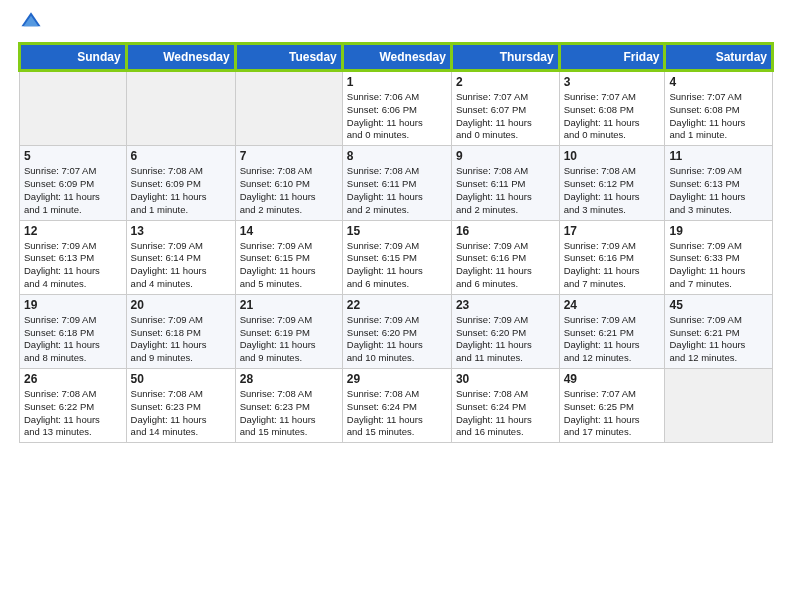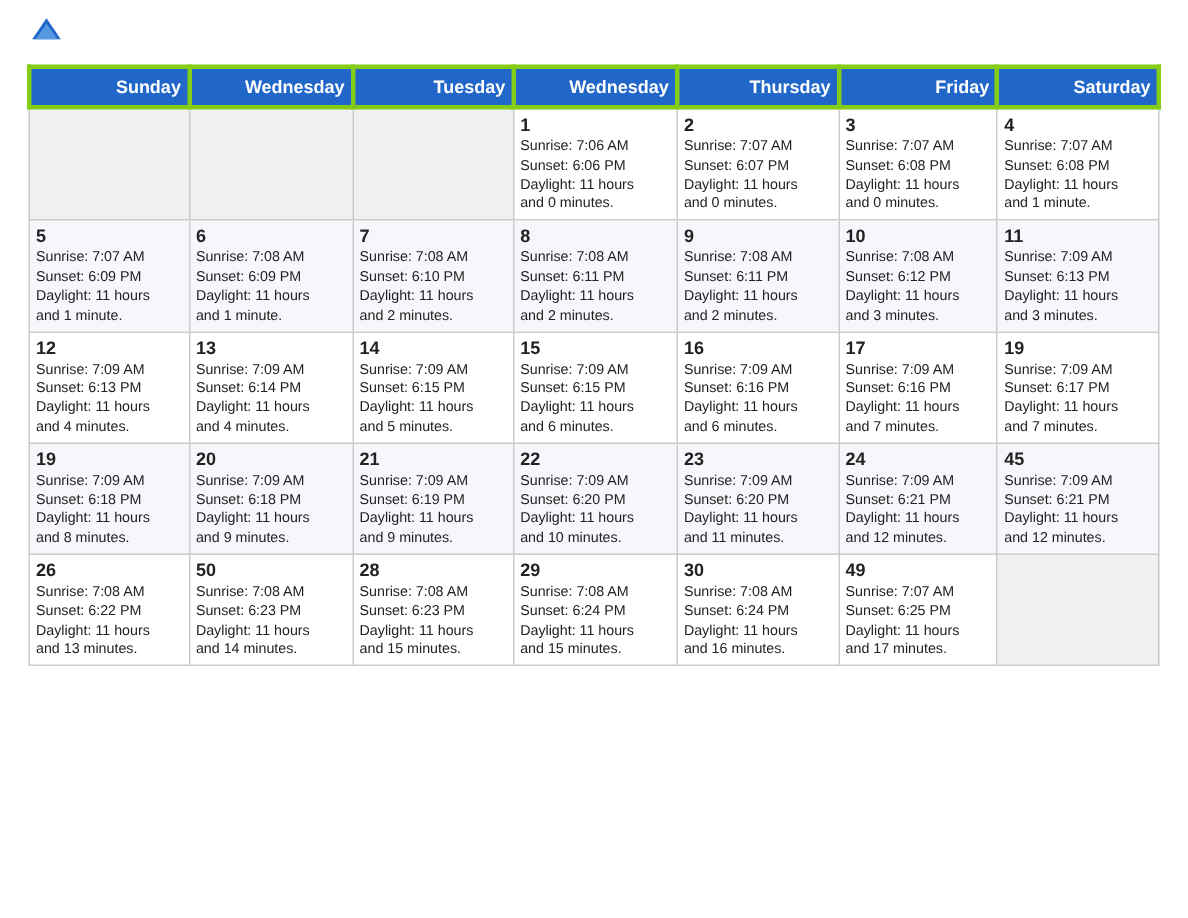--- a/index.html
+++ b/index.html
@@ -256,21 +256,21 @@
           <td>
             <div class="day-num">17</div>
             <div class="cell-text">Sunrise: 7:09 AM</div>
             <div class="cell-text">Sunset: 6:16 PM</div>
             <div class="cell-text">Daylight: 11 hours</div>
             <div class="cell-text">and 7 minutes.</div>
           </td>
           <td>
             <div class="day-num">19</div>
             <div class="cell-text">Sunrise: 7:09 AM</div>
-            <div class="cell-text">Sunset: 6:17 PM</div>
+            <div class="cell-text">Sunset: 6:33 PM</div>
             <div class="cell-text">Daylight: 11 hours</div>
             <div class="cell-text">and 7 minutes.</div>
           </td>
         </tr>
         <tr>
           <td>
             <div class="day-num">19</div>
             <div class="cell-text">Sunrise: 7:09 AM</div>
             <div class="cell-text">Sunset: 6:18 PM</div>
             <div class="cell-text">Daylight: 11 hours</div>

